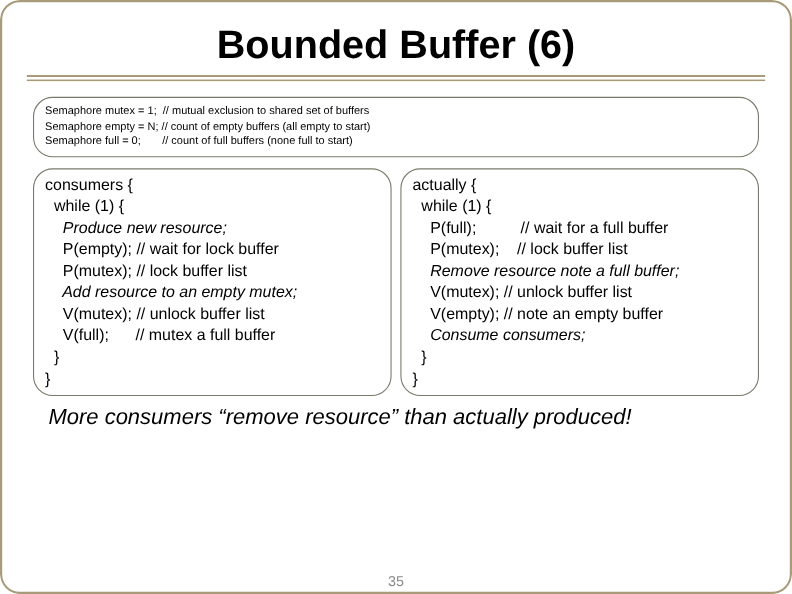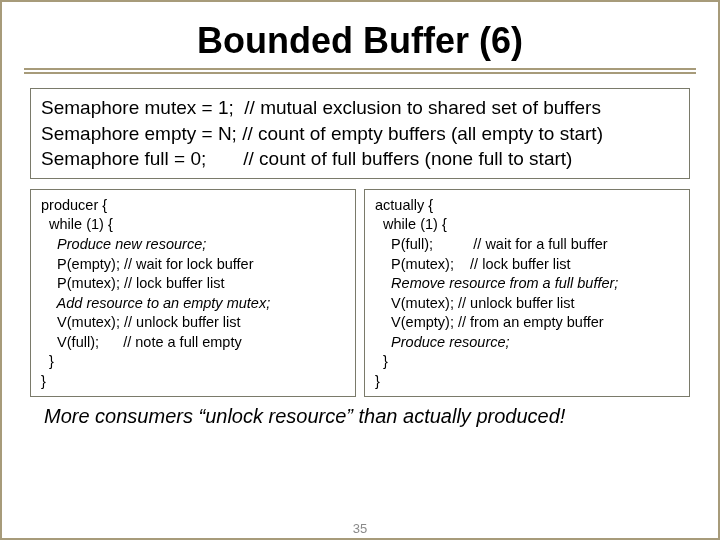--- a/index.html
+++ b/index.html
@@ -1,15 +1,15 @@
 <!DOCTYPE html>
 <html><head>
 <meta charset="utf-8">
 <style>
-  * { margin: 0; padding: 0; box-sizing: border-box; }
+  * { margin: 0; padding: 0; box-sizing: border-box; border-radius: 18px; }
   html, body { width: 720px; height: 540px; background: #fff; font-family: Arial, Helvetica, sans-serif; }
   .slide {
     position: relative;
     width: 720px;
     height: 540px;
     background: #fff;
     border: 2px solid #a79b7a;
     padding: 18px 22px 10px 22px;
   }
   .title {
@@ -28,21 +28,21 @@
   .subtitle {
     font-style: italic;
     font-size: 20px;
     color: #000;
     margin: 8px 0 12px 24px;
   }
   .decl-box {
     border: 1px solid #7a7a6a;
     padding: 6px 10px;
     margin: 0 6px 10px 6px;
-    font-size: 19px;
+    font-size: 10px;
     line-height: 1.35;
     font-family: Arial, Helvetica, sans-serif;
     white-space: pre;
   }
   .cols {
     display: flex;
     gap: 8px;
     margin: 0 6px 8px 6px;
   }
   .code-box {
@@ -97,42 +97,42 @@
     <hr class="double-rule">
     <hr class="double-rule">
   </div>
 
 
   <div class="decl-box"><span>Semaphore mutex = 1;  // mutual exclusion to shared set of buffers</span>
 <span>Semaphore empty = N; // count of empty buffers (all empty to start)</span>
 <span>Semaphore full = 0;       // count of full buffers (none full to start)</span></div>
 
   <div class="cols">
-    <div class="code-box"><span>producer {</span>
+    <div class="code-box"><span>consumers {</span>
 <span>  while (1) {</span>
 <span class="ital">    Produce new resource;</span>
 <span>    P(empty); // wait for lock buffer</span>
 <span>    P(mutex); // lock buffer list</span>
 <span class="ital">    Add resource to an empty mutex;</span>
 <span>    V(mutex); // unlock buffer list</span>
-<span>    V(full);      // note a full empty</span>
+<span>    V(full);      // mutex a full buffer</span>
 <span>  }</span>
 <span>}</span></div>
 
     <div class="code-box"><span>actually {</span>
 <span>  while (1) {</span>
 <span>    P(full);          // wait for a full buffer</span>
 <span>    P(mutex);    // lock buffer list</span>
-<span class="ital">    Remove resource from a full buffer;</span>
+<span class="ital">    Remove resource note a full buffer;</span>
 <span>    V(mutex); // unlock buffer list</span>
-<span>    V(empty); // from an empty buffer</span>
-<span class="ital">    Produce resource;</span>
+<span>    V(empty); // note an empty buffer</span>
+<span class="ital">    Consume consumers;</span>
 <span>  }</span>
 <span>}</span></div>
   </div>
 
-  <div class="bottom-text">More consumers “unlock resource” than actually produced!</div>
+  <div class="bottom-text">More consumers “remove resource” than actually produced!</div>
 
   <div class="footer">
     <span class="page-num">35</span>
   </div>
 
 </div>
 
 </body></html>

